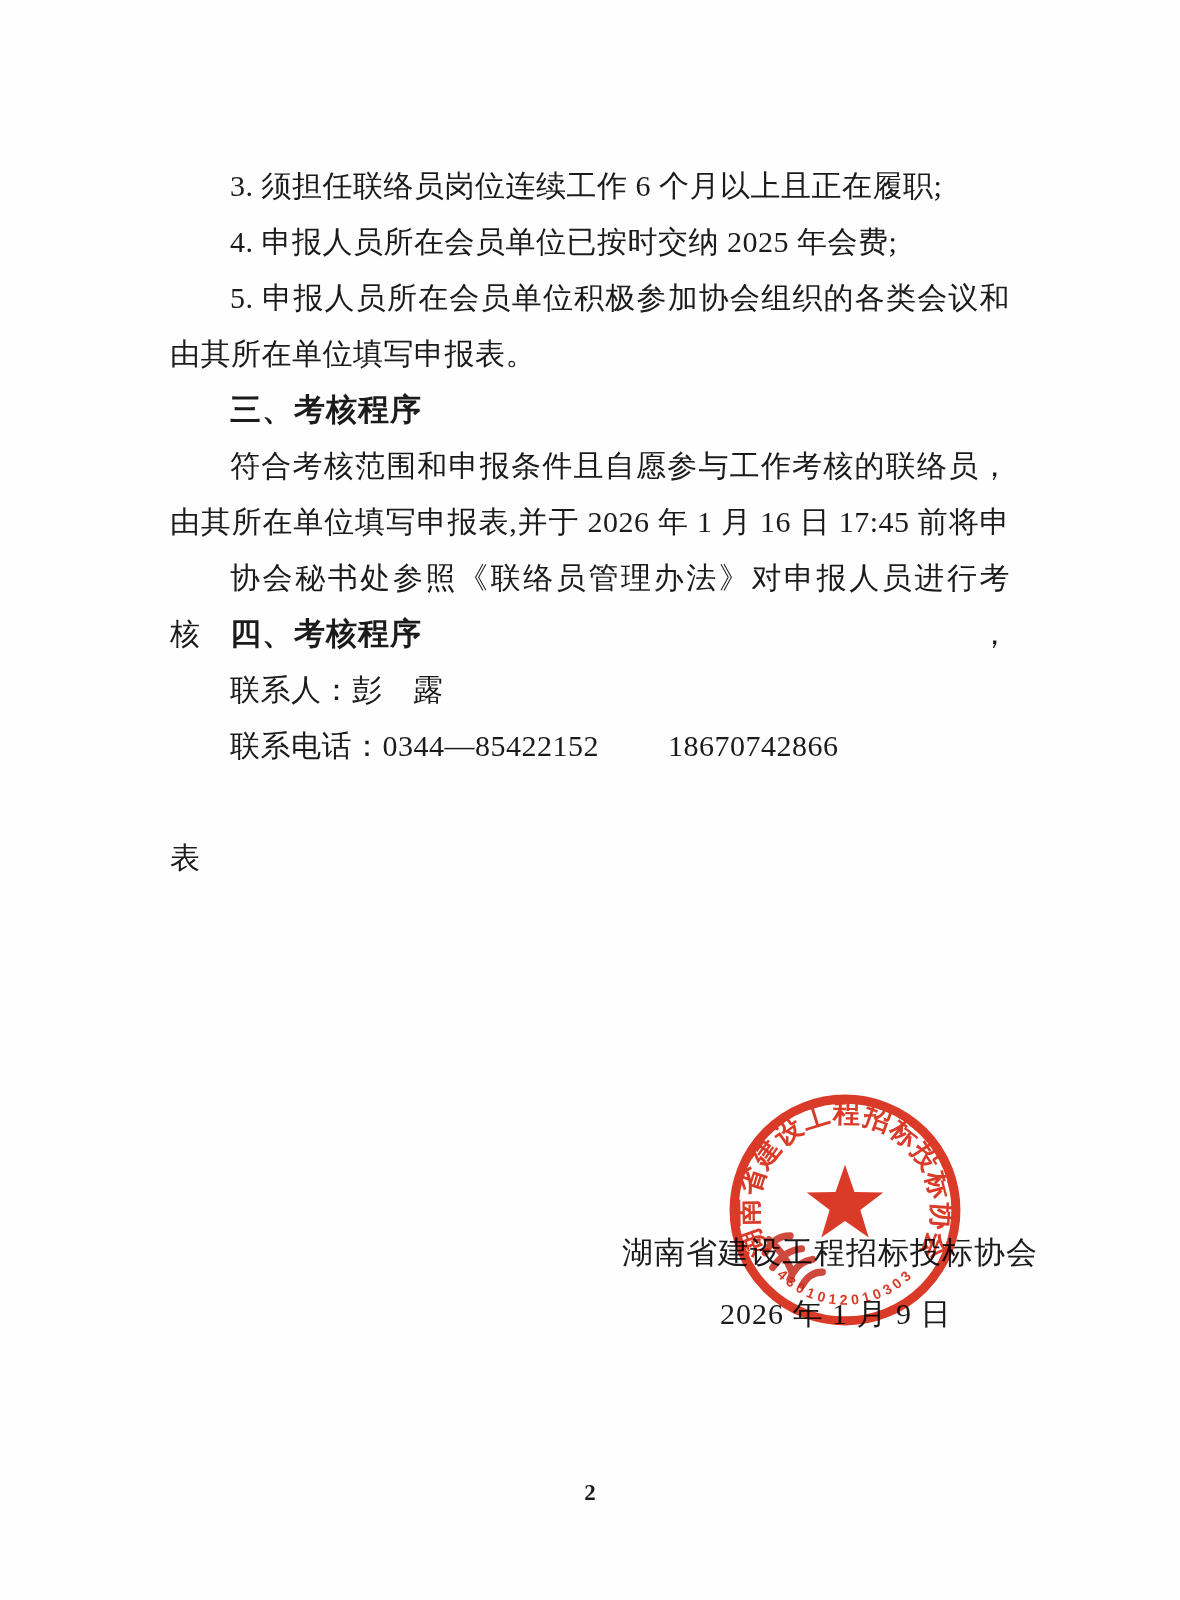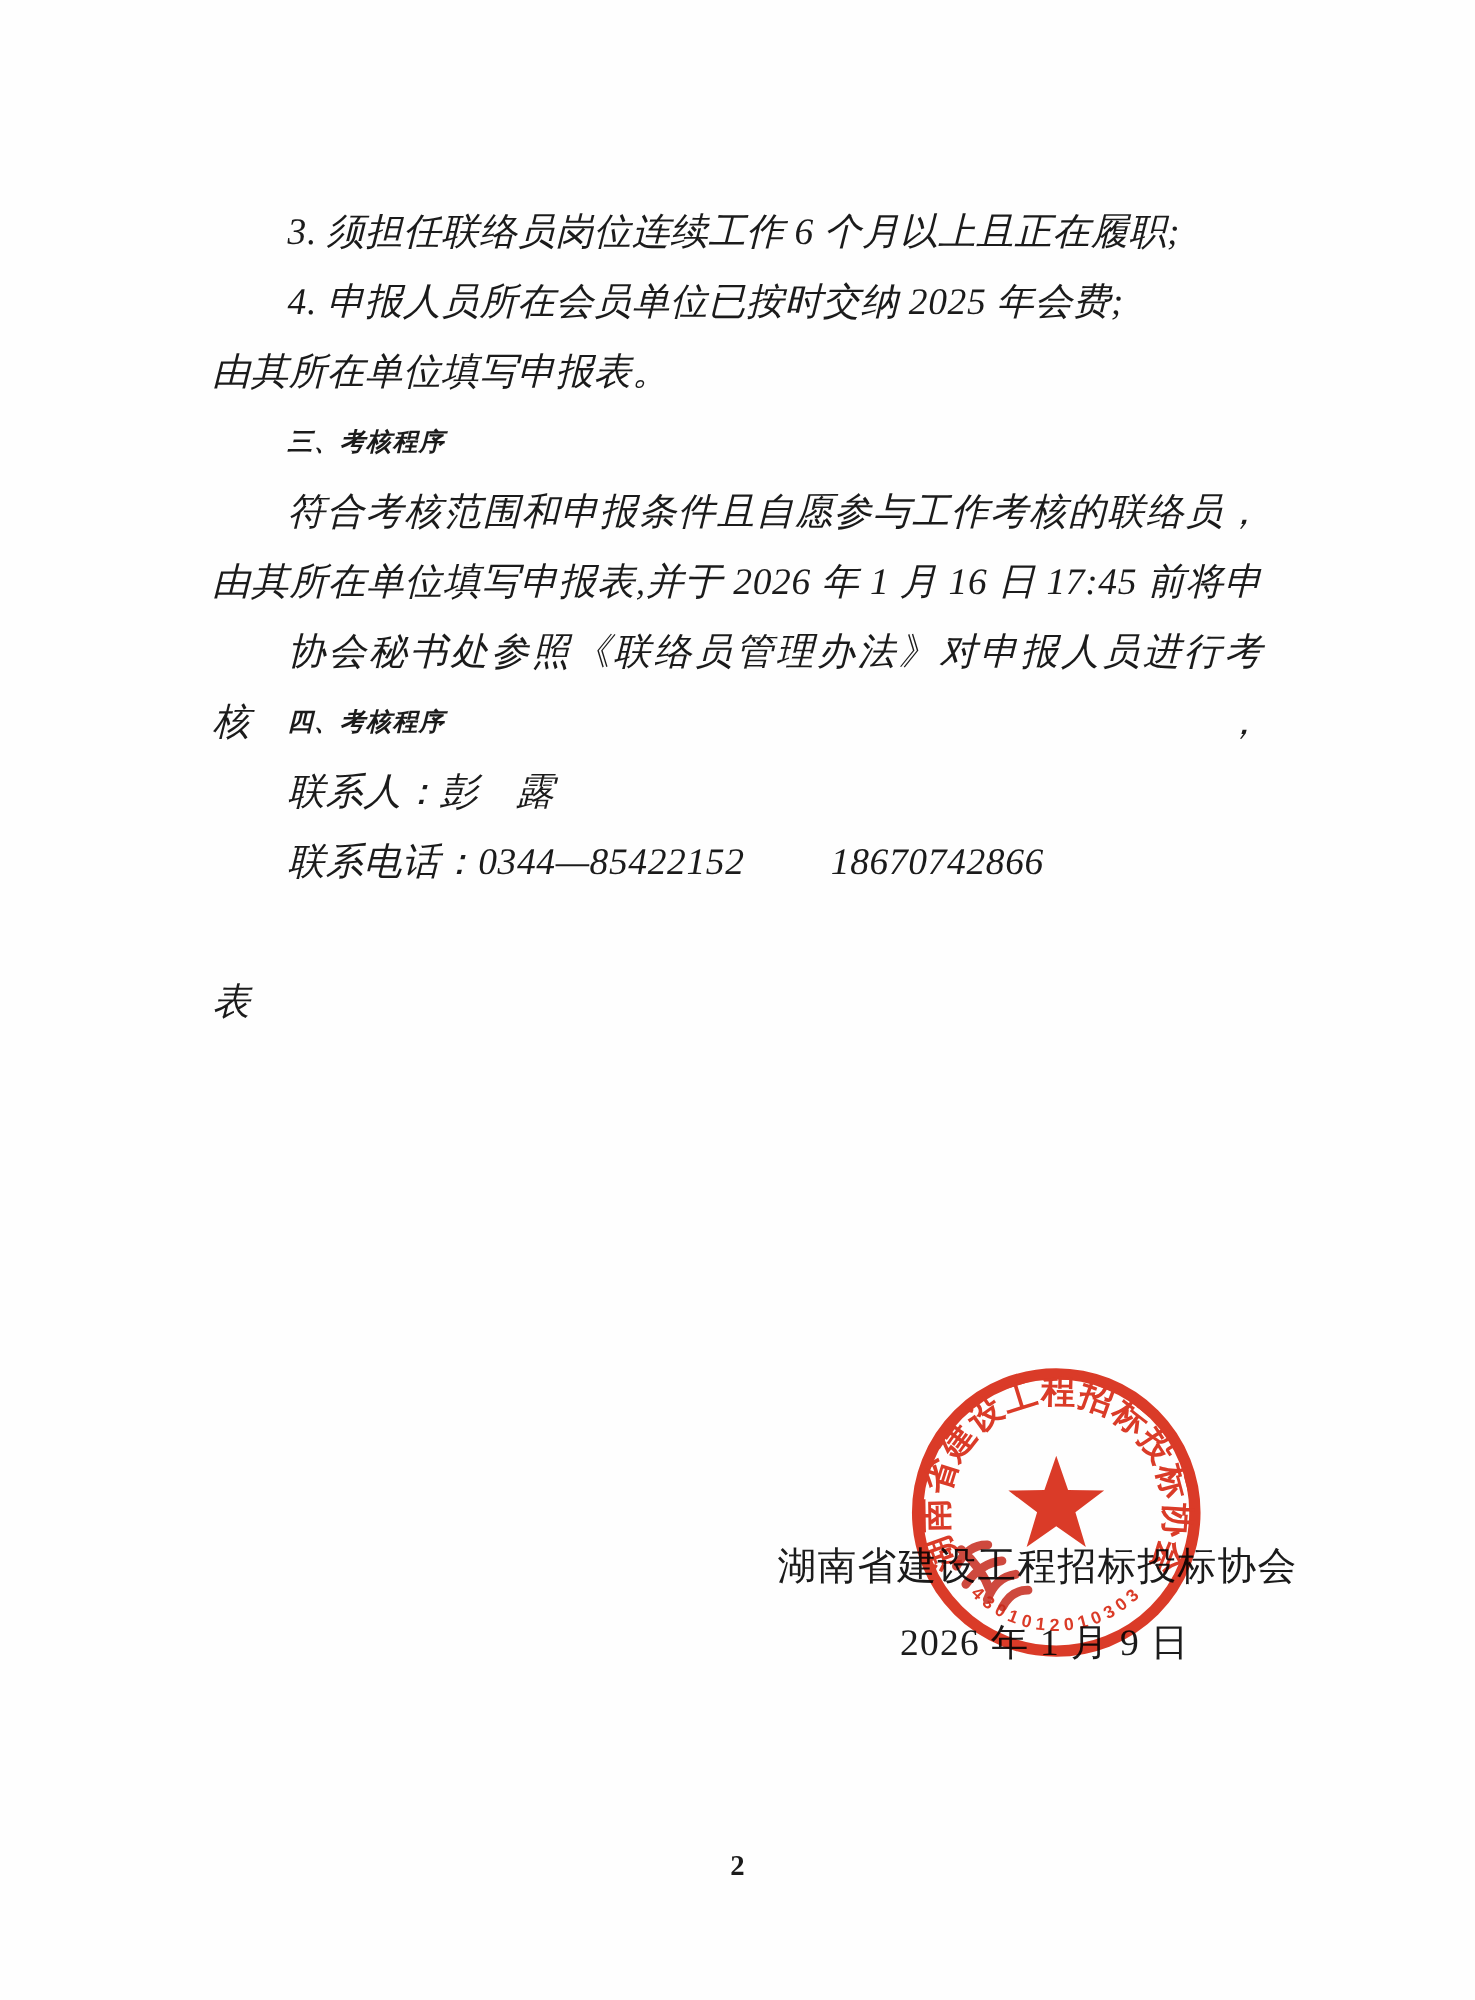--- a/index.html
+++ b/index.html
@@ -8,28 +8,28 @@
     width:1180px;height:1600px;
     margin:0 auto;
     background:#fefefe;
     overflow:hidden;
     font-family:"Liberation Serif","DejaVu Serif",serif;
     color:#1b1b1b;
   }
   .doc-text{
     position:absolute;
     left:170px; top:158px; width:840px;
-    font-size:30px; line-height:56px;font-style:italic;
+    font-size:30px; line-height:56px;
   }
   .line{height:56px; white-space:normal; letter-spacing:0.5px;}
   .indent{text-indent:60px;}
   .fill{text-align:justify; text-align-last:justify;}
   .heading{
     font-family:"Liberation Sans","DejaVu Sans",sans-serif;
-    font-weight:700; font-size:20px; letter-spacing:1px;
+    font-weight:700; font-size:31px; letter-spacing:1px;
   }
   .blank{height:56px;}
   .sig-org{
     position:absolute; left:622px; top:1232px;
     font-size:31px; letter-spacing:1px; white-space:nowrap;
   }
   .sig-date{
     position:absolute; left:720px; top:1294px;
     font-size:30px; letter-spacing:1px; white-space:nowrap;
   }
@@ -46,20 +46,21 @@
   .stamp svg{width:100%;height:100%;}
 </style>
 </head>
 <body>
 
 <div class="page">
 
   <div class="doc-text">
     <div class="line indent">3. 须担任联络员岗位连续工作 6 个月以上且正在履职;</div>
     <div class="line indent">4. 申报人员所在会员单位已按时交纳 2025 年会费;</div>
+    <div class="line indent fill">5. 申报人员所在会员单位积极参加协会组织的各类会议和</div>
     <div class="line">由其所在单位填写申报表。</div>
     <div class="line indent heading">三、考核程序</div>
     <div class="line indent fill">符合考核范围和申报条件且自愿参与工作考核的联络员，</div>
     <div class="line fill">由其所在单位填写申报表,并于 2026 年 1 月 16 日 17:45 前将申</div>
     <div class="line indent fill">协会秘书处参照《联络员管理办法》对申报人员进行考核，</div>
     <div class="line indent heading">四、考核程序</div>
     <div class="line indent">联系人：彭　露</div>
     <div class="line indent">联系电话：0344—85422152　　 18670742866</div>
     <div class="line blank"></div>
     <div class="line">表</div>

